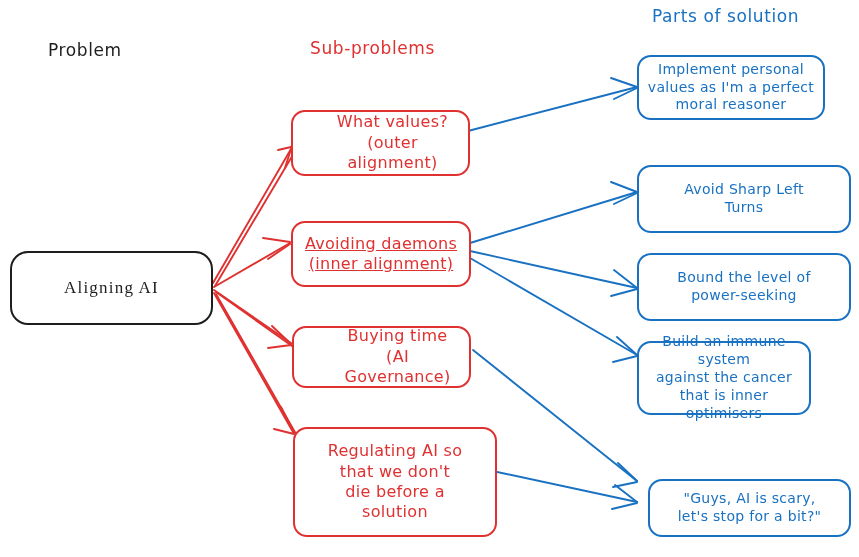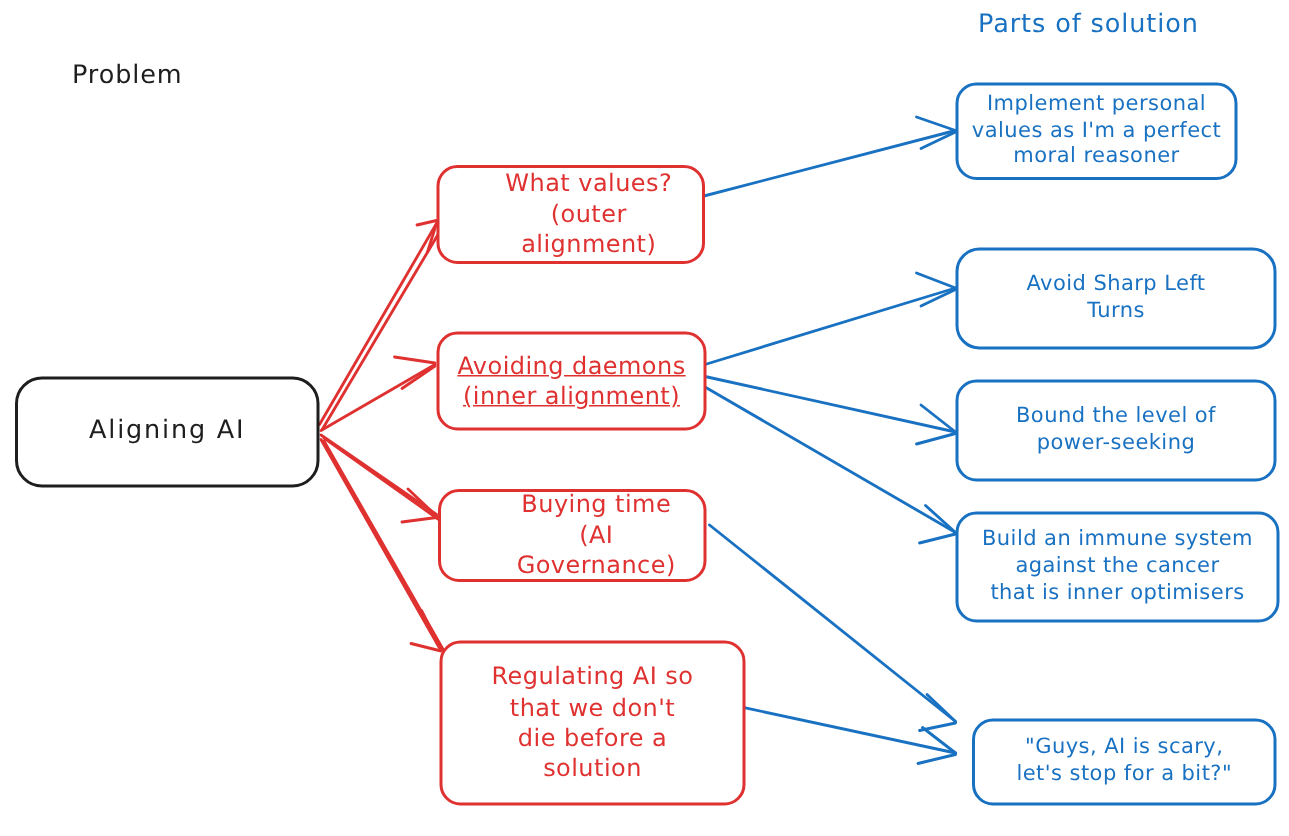--- a/index.html
+++ b/index.html
@@ -51,20 +51,21 @@
     line-height: 1.28;
     padding: 4px 8px;
     white-space: pre-line;
   }
   .node.root {
     border-color: #1e1e1e;
     color: #1e1e1e;
     font-size: 17px;
     letter-spacing: 1.2px;
     border-radius: 18px;
+    font-family: Liberation Serif, serif;
   }
   .node.sub {
     border-color: #e03131;
     color: #e03131;
     font-size: 16px;
   }
   .node.sol {
     border-color: #1971c2;
     color: #1971c2;
     font-size: 14px;
@@ -141,41 +142,42 @@
 
       <g>
         <path d="M474,467 L637,502"></path>
         <path d="M615,485 L637,502"></path>
         <path d="M612,509 L637,503"></path>
       </g>
     </g>
   </svg>
 
   <div class="col-label" id="label-problem">Problem</div>
+  <div class="col-label" id="label-subproblems">Sub-problems</div>
   <div class="col-label" id="label-solutions">Parts of solution</div>
 
   <div class="node root" style="left:10px; top:251px; width:203px; height:74px;">Aligning AI</div>
 
   <div class="node sub" style="left:291px; top:110px; width:179px; height:66px;padding-left:32px;">What values?
 (outer alignment)</div>
   <div class="node sub" style="left:291px; top:221px; width:180px; height:66px;text-decoration:underline;">Avoiding daemons
 (inner alignment)</div>
   <div class="node sub" style="left:292px; top:326px; width:179px; height:62px;padding-left:40px;">Buying time (AI
 Governance)</div>
   <div class="node sub" style="left:293px; top:427px; width:204px; height:110px;">Regulating AI so
 that we don't
 die before a
 solution</div>
 
   <div class="node sol" style="left:637px; top:55px; width:188px; height:65px;">Implement personal
 values as I'm a perfect
 moral reasoner</div>
-  <div class="node sol" style="left:637px; top:165px; width:214px; height:68px;border-radius:16px;">Avoid Sharp Left
+  <div class="node sol" style="left:637px; top:165px; width:214px; height:68px;">Avoid Sharp Left
 Turns</div>
   <div class="node sol" style="left:637px; top:253px; width:214px; height:68px;">Bound the level of
 power-seeking</div>
-  <div class="node sol" style="left:637px; top:341px; width:216px; height:74px;">Build an immune system
+  <div class="node sol" style="left:637px; top:341px; width:174px; height:74px;">Build an immune system
 against the cancer
 that is inner optimisers</div>
   <div class="node sol" style="left:648px; top:479px; width:203px; height:58px;">"Guys, AI is scary,
 let's stop for a bit?"</div>
 
 </div>
 
 </body></html>

